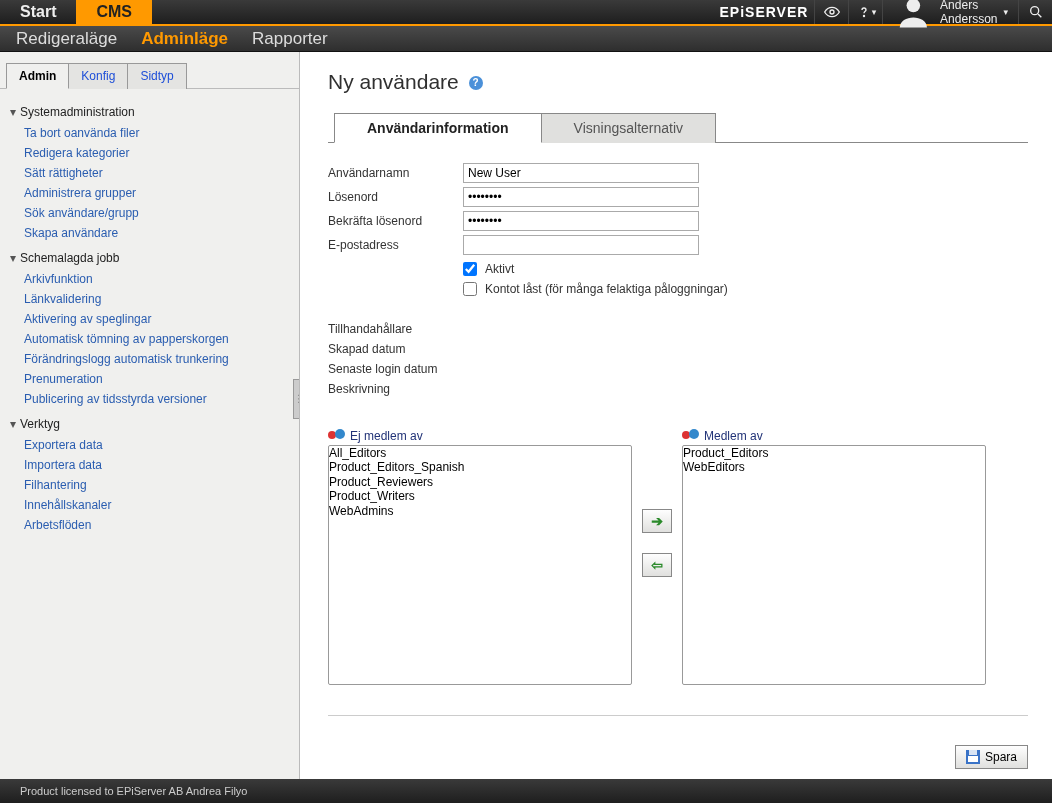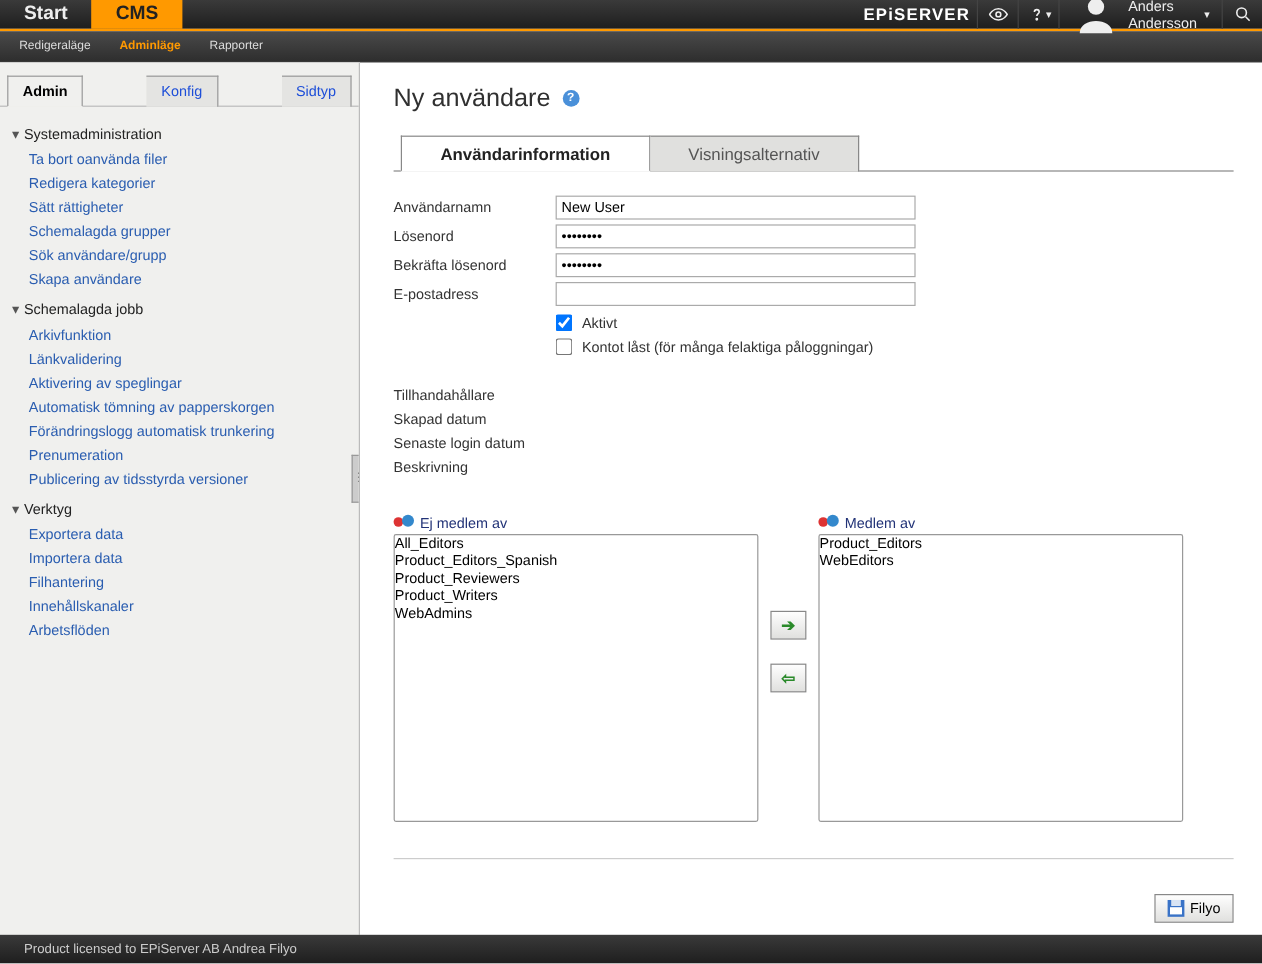--- a/index.html
+++ b/index.html
@@ -41,21 +41,21 @@
   .dropdown-caret { font-size:9px; }
 
   
   .subbar {
     height: 26px;
     background: linear-gradient(#4a4a4a, #2e2e2e);
     border-bottom:1px solid #111;
     display:flex; align-items:center;
     padding-left:6px; gap:4px;
   }
-  .subbar a { color:#ddd; font-size:10px; padding:4px 10px; cursor:pointer; }
+  .subbar a { color:#ddd; font-size:17px; padding:4px 10px; cursor:pointer; }
   .subbar a.active { color:#ff9900; font-weight:bold; }
 
   
   .main {
     display:flex;
     height: calc(803px - 26px - 26px - 24px);
   }
   .sidebar {
     width: 300px;
     background:#f0f0ee;
@@ -67,21 +67,20 @@
     position:absolute; right:0; top:45%; width:6px; height:40px;
     background:#ccc; border:1px solid #999; border-right:none;
     cursor:col-resize;
   }
   .sidebar-drag:before{content:"⋮"; font-size:10px; color:#666; display:block; text-align:center; line-height:38px;}
   .tabrow {
     display:flex;
     padding:10px 6px 0 6px;
     border-bottom:1px solid #bbb;
     gap:0;
-    justify-content:space-between;
   }
   .tabrow .stab {
     padding:5px 12px;
     border:1px solid #999;
     border-bottom:none;
     background:#e4e4e2;
     font-size:12px;
     cursor:pointer;
     position:relative;
     top:1px;
@@ -126,21 +125,21 @@
     padding:6px 32px; border:1px solid #888; border-bottom:none;
     background:#e0e0de; font-size:14px; cursor:pointer; position:relative; top:1px; color:#555;
   }
   .tabstrip .ctab + .ctab { border-left:none;}
   .tabstrip .ctab.active { background:#fff; font-weight:bold; color:#222; border-bottom:1px solid #fff;}
 
   .formarea { padding:20px 0 10px 0; }
   .formrow { display:flex; align-items:center; margin-bottom:4px; }
   .formrow label.fld { width:135px; font-size:12px; color:#333; }
   .formrow input[type=text], .formrow input[type=password] {
-    width:300px; border:1px solid #aaa; padding:2px 4px; font-size:12px;
+    width:236px; border:1px solid #aaa; padding:2px 4px; font-size:12px;
   }
   .checkrow { margin-left:135px; padding:3px 0; display:flex; align-items:center; gap:8px; font-size:12px; color:#333;}
   .checkrow input { width:14px; height:14px; }
 
   .meta-list { margin-top:20px; }
   .meta-list div { font-size:12px; color:#333; padding:3px 0;}
 
   .groupsarea { margin-top:30px; display:flex; gap:10px; align-items:flex-start;}
   .listcol { width:304px; }
   .listcol .lh { font-size:12px; color:#237; padding-bottom:2px; display:flex; align-items:center; gap:4px;}
@@ -232,21 +231,21 @@
       <div class="stab active">Admin</div>
       <div class="stab">Konfig</div>
       <div class="stab">Sidtyp</div>
     </div>
     <div class="navlist">
       <div class="group-title"><span class="tri">▾</span><span>Systemadministration</span></div>
       <div class="item">Ta bort oanvända filer</div>
       <div class="item">Redigera kategorier</div>
 
       <div class="item">Sätt rättigheter</div>
-      <div class="item">Schemalagda grupper</div>
+      <div class="item">Administrera grupper</div>
       <div class="item">Sök användare/grupp</div>
       <div class="item">Skapa användare</div>
 
       <div class="group-title"><span class="tri">▾</span><span>Schemalagda jobb</span></div>
       <div class="item">Arkivfunktion</div>
       <div class="item">Länkvalidering</div>
       <div class="item">Aktivering av speglingar</div>
       <div class="item">Automatisk tömning av papperskorgen</div>
       <div class="item">Förändringslogg automatisk trunkering</div>
       <div class="item">Prenumeration</div>
@@ -335,21 +334,21 @@
             </select>
         </div>
       </div>
 
       <div class="bottom-divider"></div>
     </div>
 
     <div class="savebar">
       <button>
         <span class="disk-icon"></span>
-        <span>Filyo</span>
+        <span>Spara</span>
       </button>
     </div>
   </div>
 </div>
 
 <div class="footer">
   <span>Product licensed to EPiServer AB Andrea Filyo</span>
 </div>
 
 </body></html>

